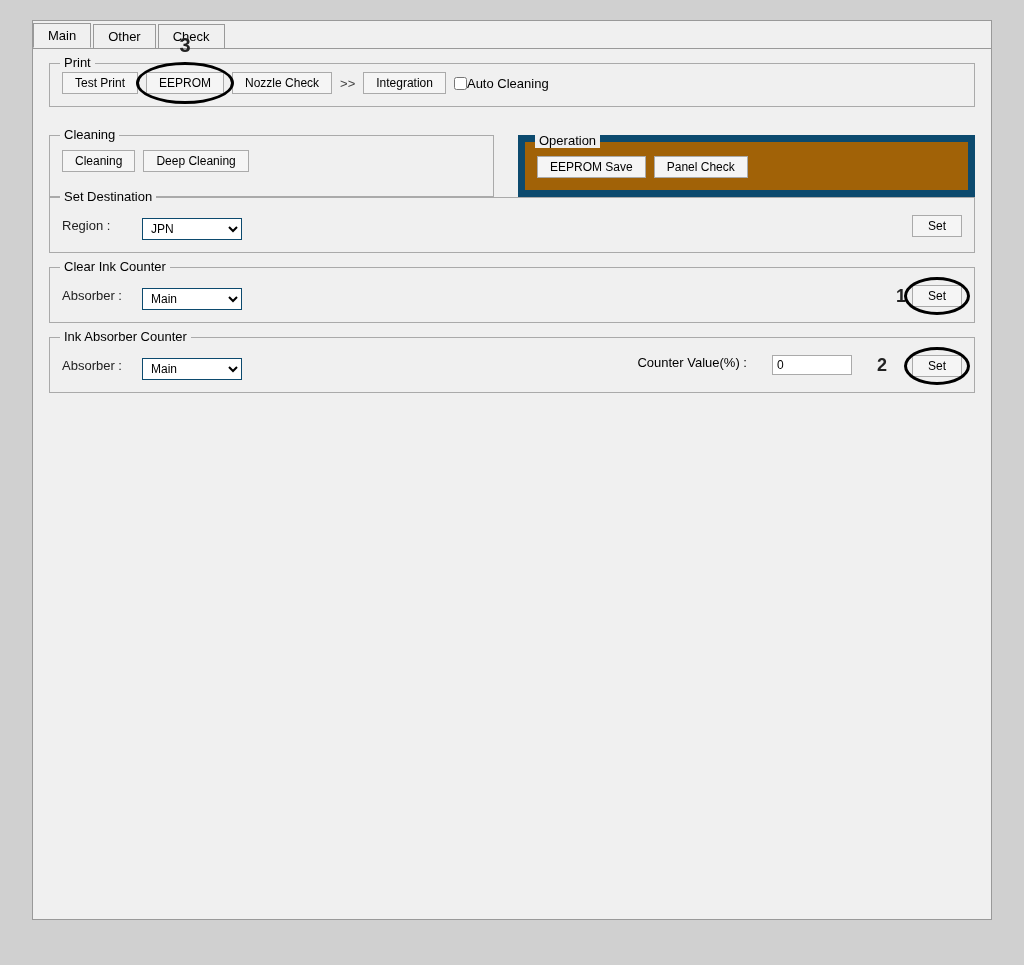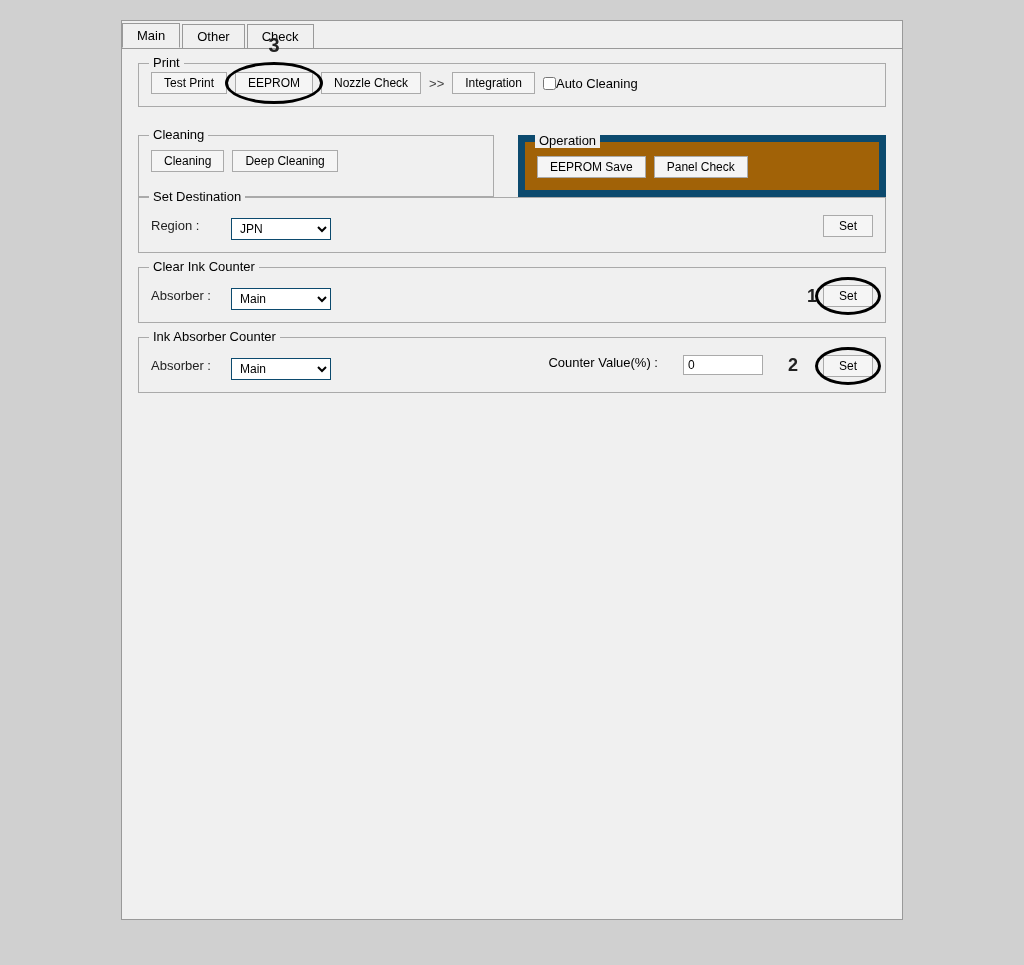--- a/index.html
+++ b/index.html
@@ -9,21 +9,21 @@
       font-size: 13px;
       display: flex;
       justify-content: center;
       align-items: flex-start;
       min-height: 965px;
       padding: 20px;
     }
     .main-window {
       background: #f0f0f0;
       border: 1px solid #999;
-      width: 782px;
+      width: 960px;
       min-height: 900px;
     }
     .tab-bar {
       display: flex;
       border-bottom: 1px solid #999;
       background: #f0f0f0;
     }
     .tab {
       padding: 4px 14px;
       border: 1px solid #999;

